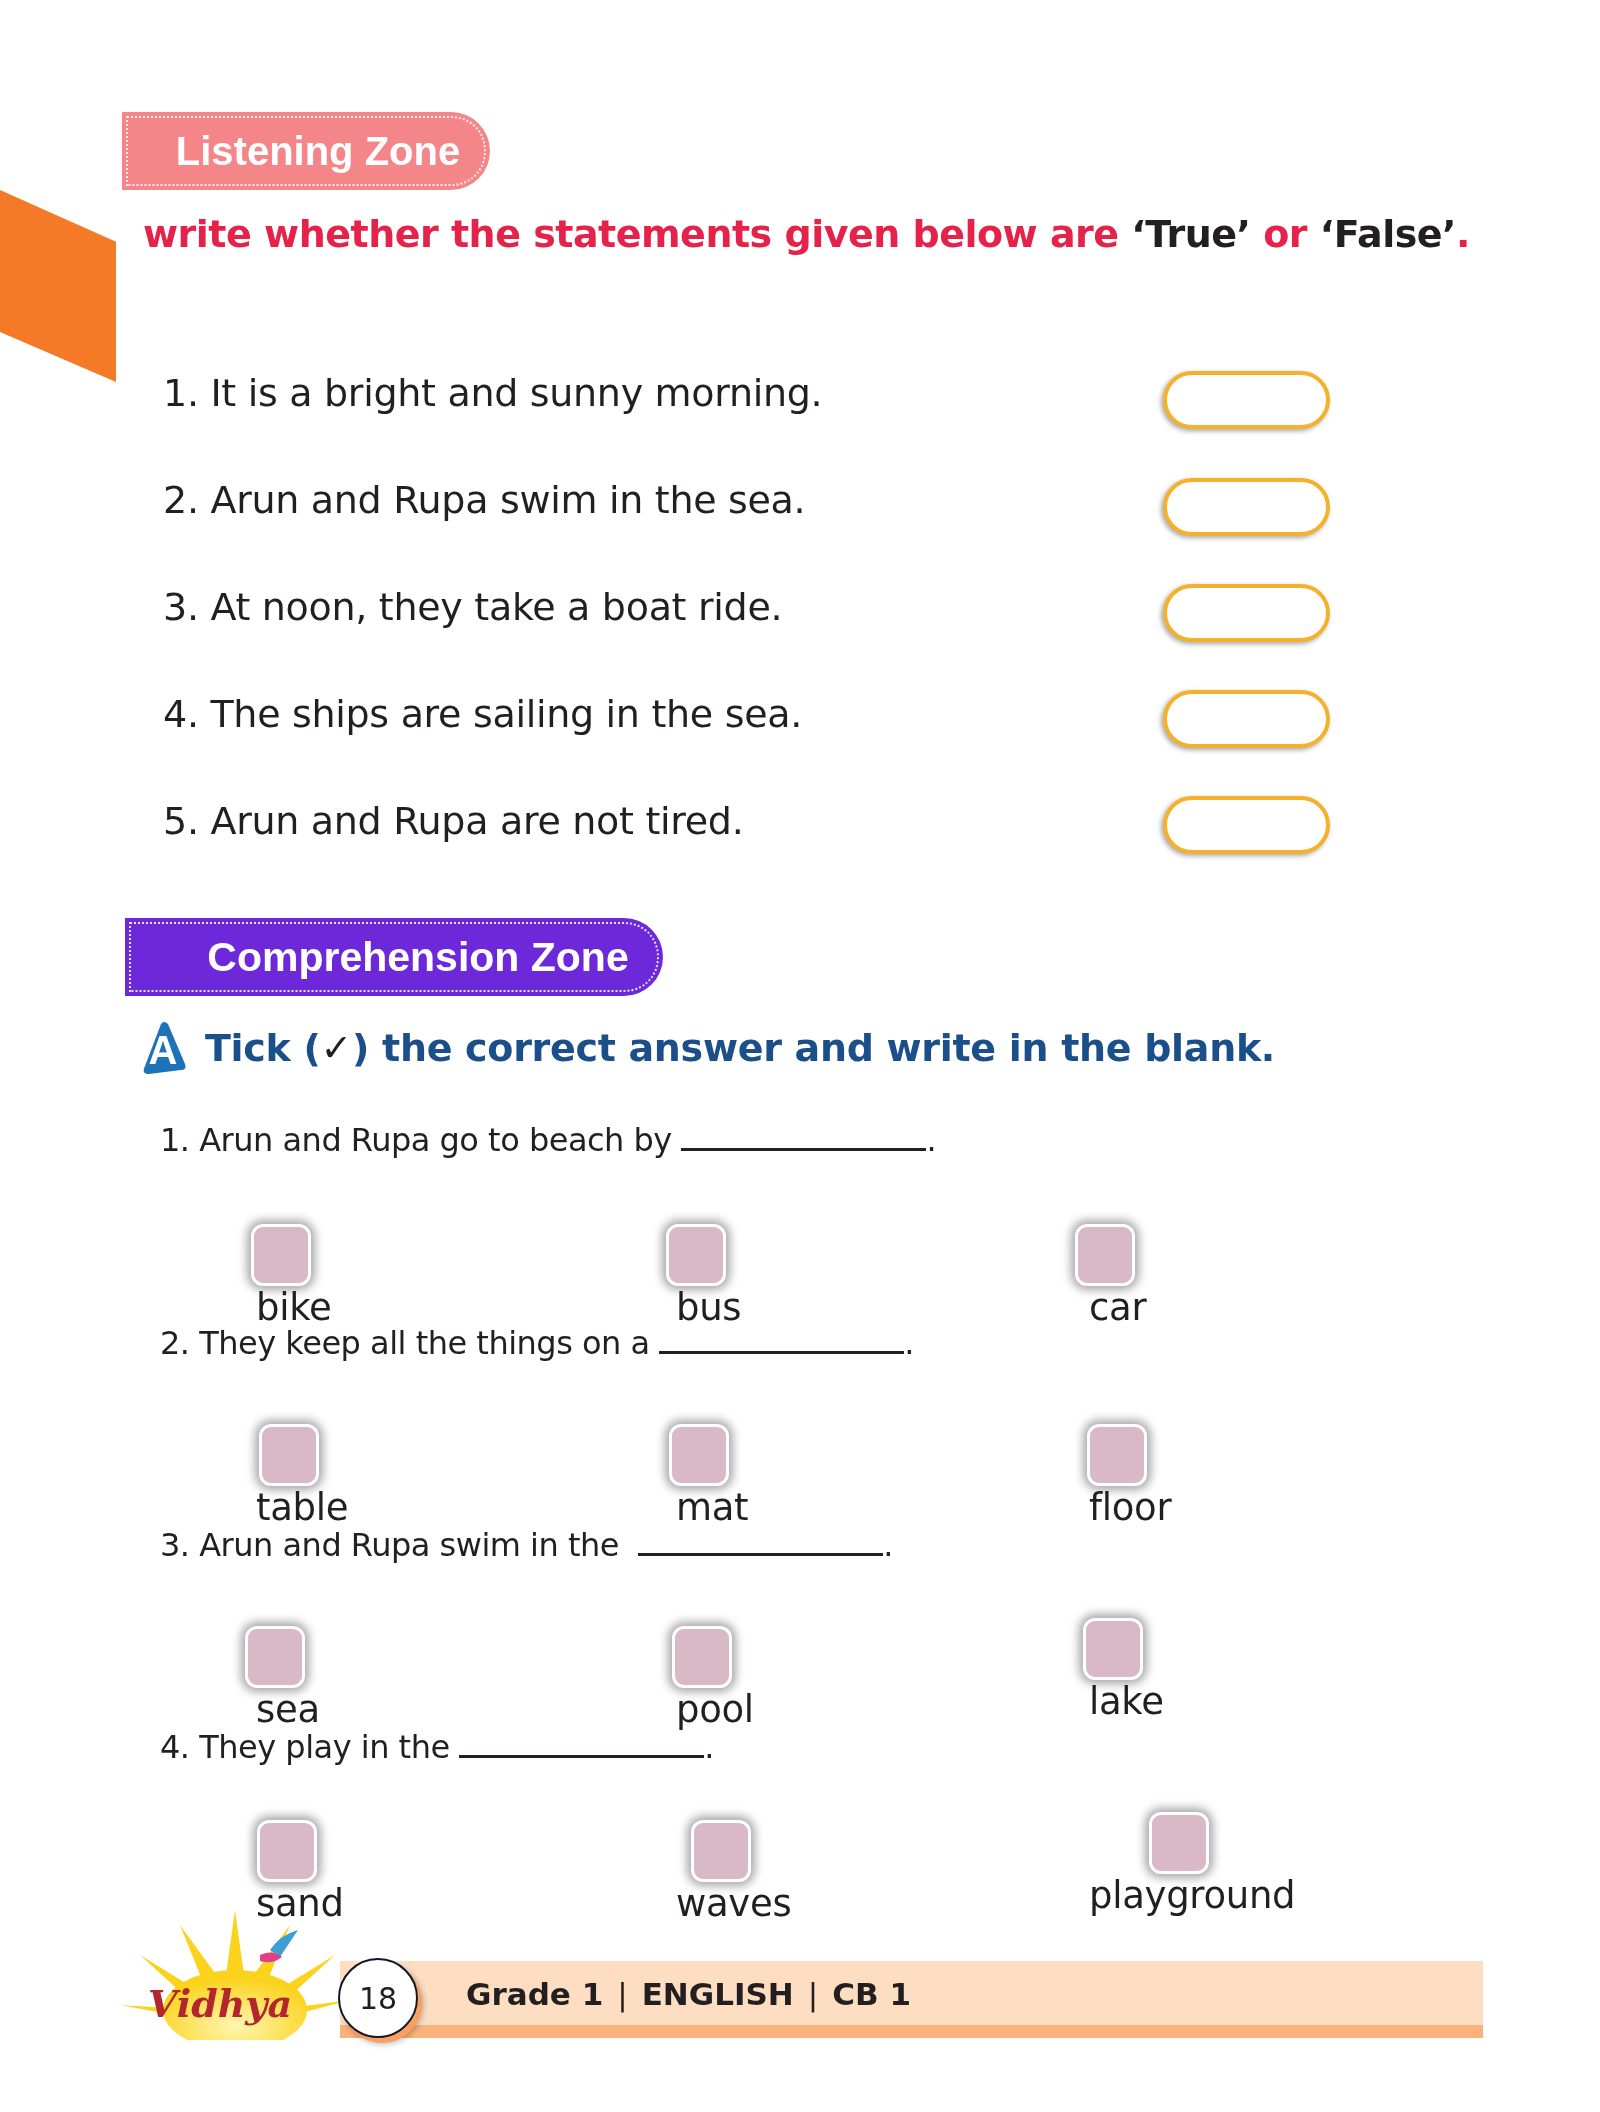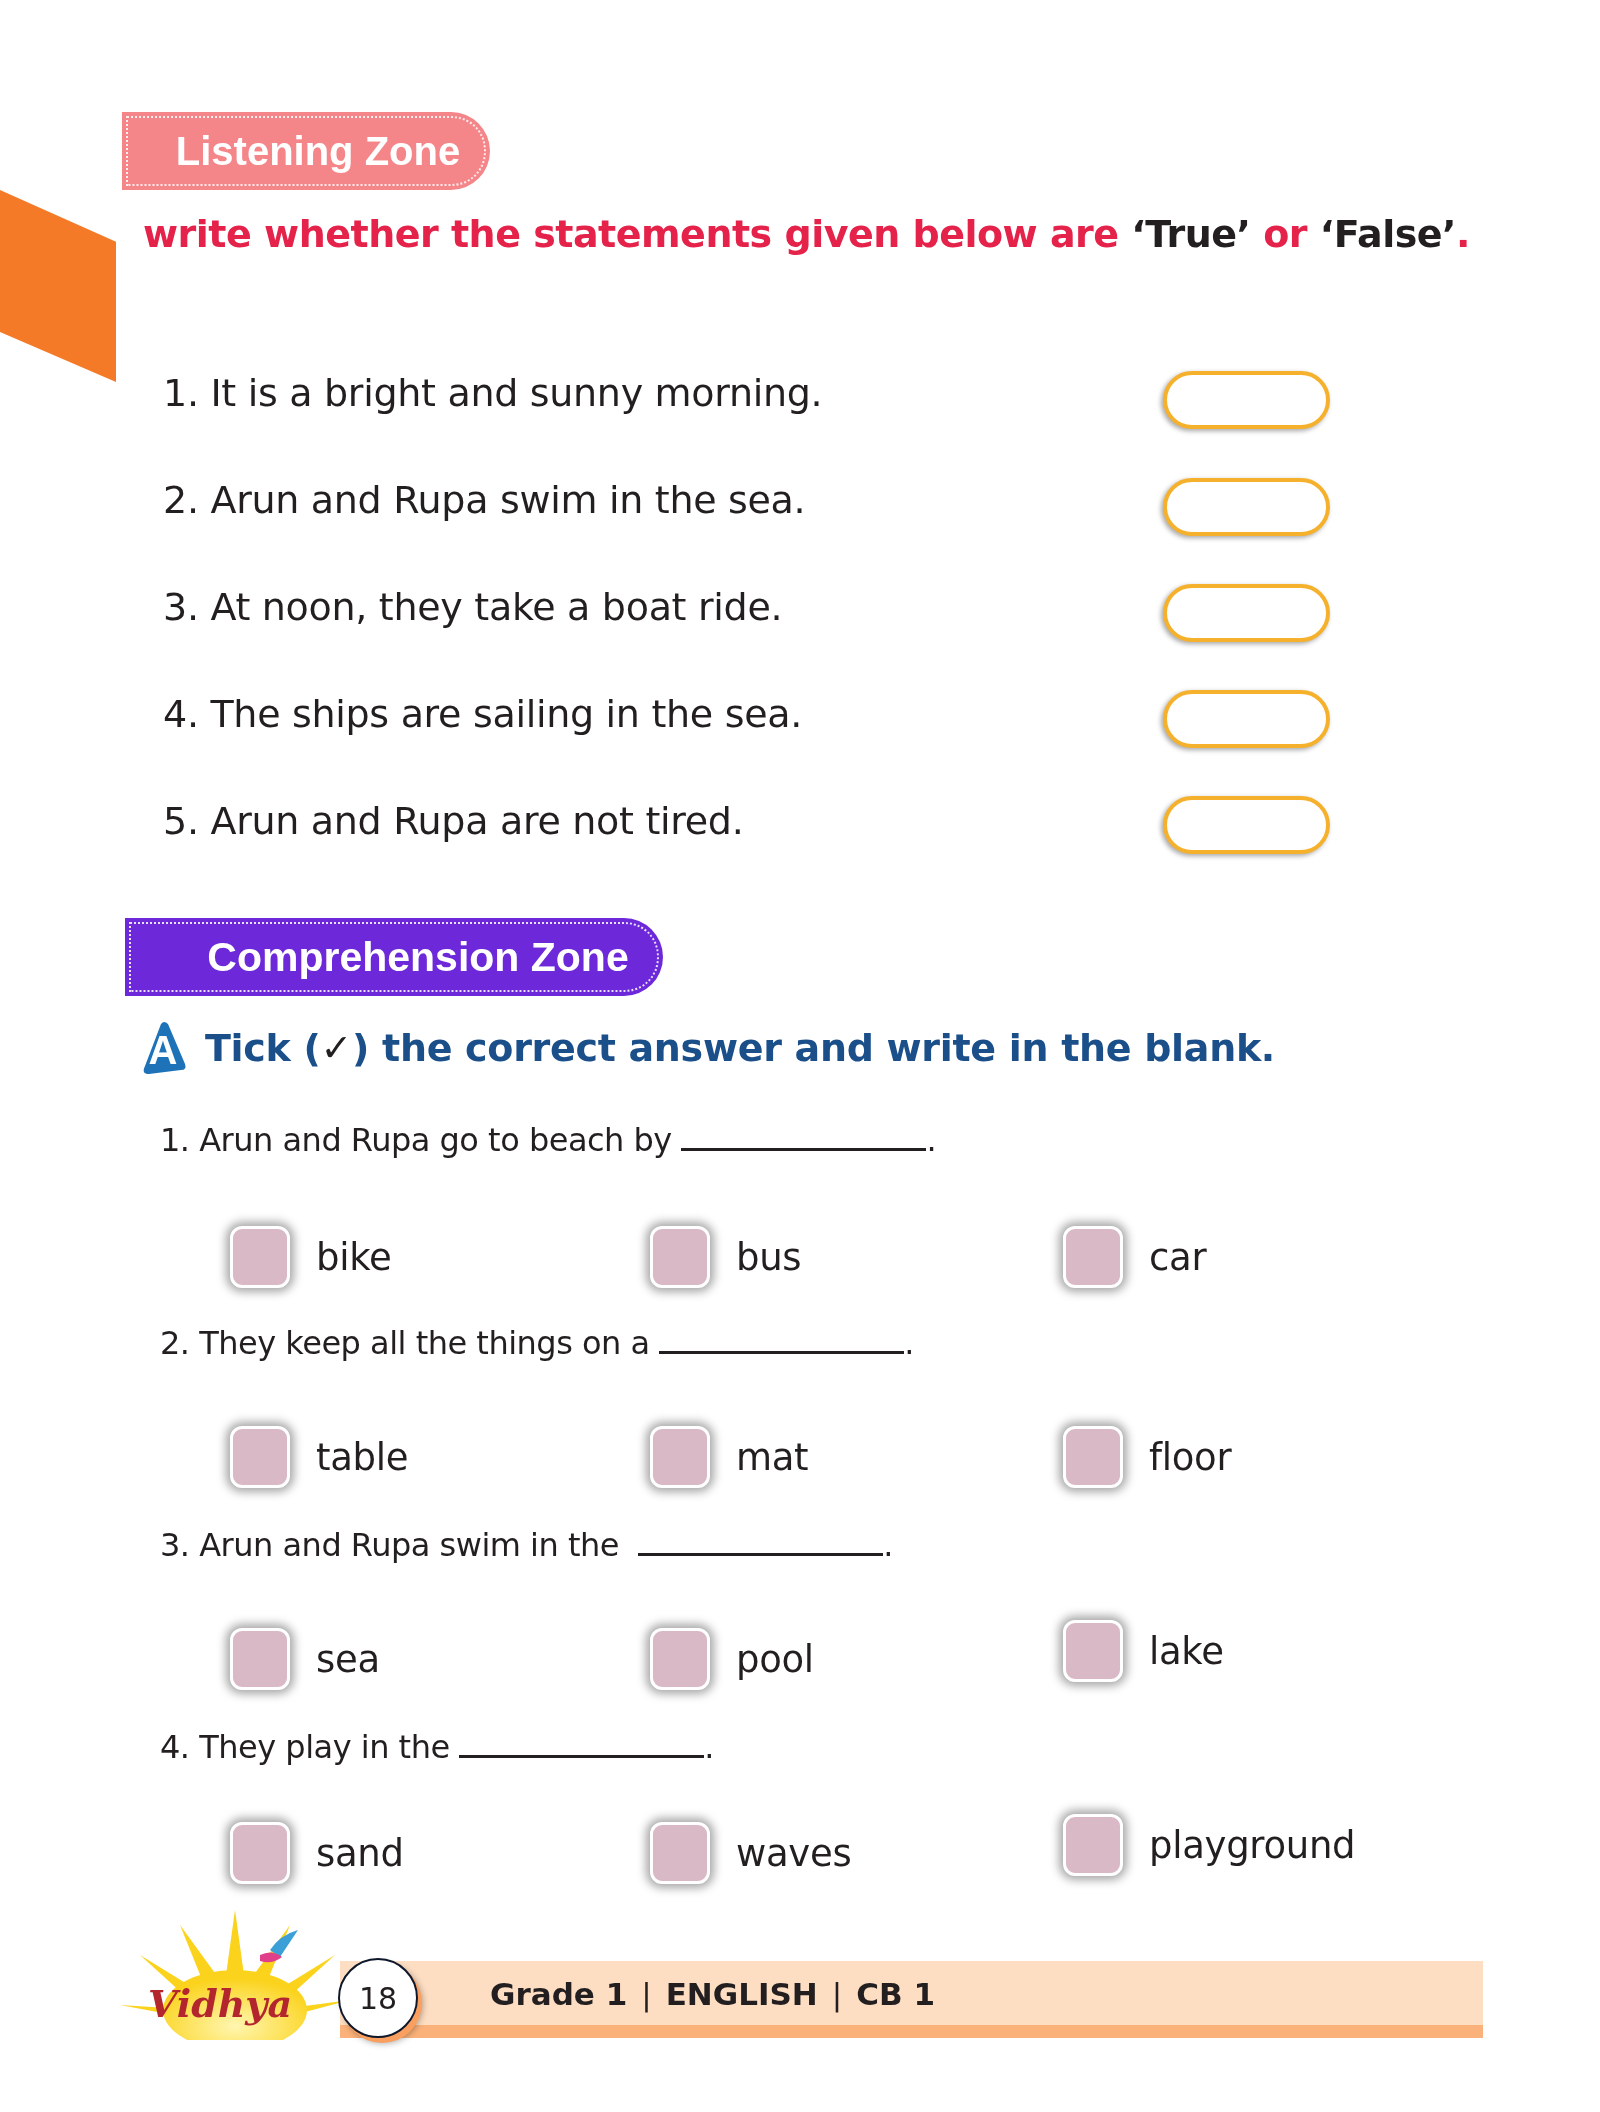--- a/index.html
+++ b/index.html
@@ -12,26 +12,26 @@
   .comp-tag{left:125px;top:918px;width:538px;height:78px;background:#6d28d9;font-size:41px;padding-left:48px;}
   .instr{left:143px;top:204px;width:1330px;font-family:"DejaVu Sans",sans-serif;font-weight:bold;font-size:38px;line-height:60px;color:#e5224a;letter-spacing:-0.5px;}
   .instr .blk{color:#231f20;}
   .stmt{left:163px;font-family:"DejaVu Sans",sans-serif;font-size:38px;line-height:50px;color:#231f20;letter-spacing:-0.3px;}
   .oval{left:1163px;width:167px;height:58px;border:4px solid #f6b12c;border-radius:32px;background:#fff;box-sizing:border-box;box-shadow:-2px 2px 5px rgba(0,0,0,.35);}
   .a-icon{left:137px;top:1020px;width:52px;height:56px;}
   .task-title{left:205px;top:1022px;font-family:"DejaVu Sans",sans-serif;font-weight:bold;font-size:38px;line-height:52px;color:#1b4f8a;letter-spacing:-0.3px;}
   .task-title .tick{color:#231f20;font-weight:normal;}
   .q{left:160px;font-family:"DejaVu Sans",sans-serif;font-size:32px;line-height:50px;color:#231f20;letter-spacing:-0.5px;white-space:nowrap;}
   .blank{display:inline-block;border-bottom:3px solid #231f20;height:30px;vertical-align:baseline;}
-  .opt{display:flex;align-items:center;height:66px;}
+  .opt{display:flex;align-items:center;height:66px;flex-direction:column;}
   .cb{width:60px;height:62px;background:#d9b9c6;border:3px solid #fff;border-radius:12px;box-sizing:border-box;box-shadow:0 0 10px 4px rgba(0,0,0,.35);flex:none;}
   .opt-label{margin-left:26px;font-family:"DejaVu Sans",sans-serif;font-size:37px;color:#231f20;letter-spacing:-0.3px;}
   .footer-bar{left:340px;top:1961px;width:1143px;height:77px;background:#fddec2;border-bottom:13px solid #fbb27a;box-sizing:border-box;}
   .page-circle{left:338px;top:1958px;width:76px;height:76px;border-radius:50%;background:#fff;border:2px solid #0f172a;box-shadow:4px 5px 0 #f9a060, 5px 6px 6px rgba(0,0,0,.3);display:flex;align-items:center;justify-content:center;font-family:"DejaVu Sans",sans-serif;font-size:30px;color:#231f20;}
-  .footer-text{left:466px;top:1962px;height:64px;display:flex;align-items:center;font-family:"DejaVu Sans",sans-serif;font-weight:bold;font-size:31px;color:#231f20;margin-left:24px;}
+  .footer-text{left:466px;top:1962px;height:64px;display:flex;align-items:center;font-family:"DejaVu Sans",sans-serif;font-weight:bold;font-size:31px;color:#231f20;}
   .footer-text .sep{font-weight:normal;margin:0 14px;}
   .logo{left:120px;top:1905px;width:230px;height:135px;}
 </style>
 </head>
 <body>
 
 <div class="abs orange-shape"></div>
 
 <div class="abs zone-tag listen-tag">
   <span>Listening Zone</span>

